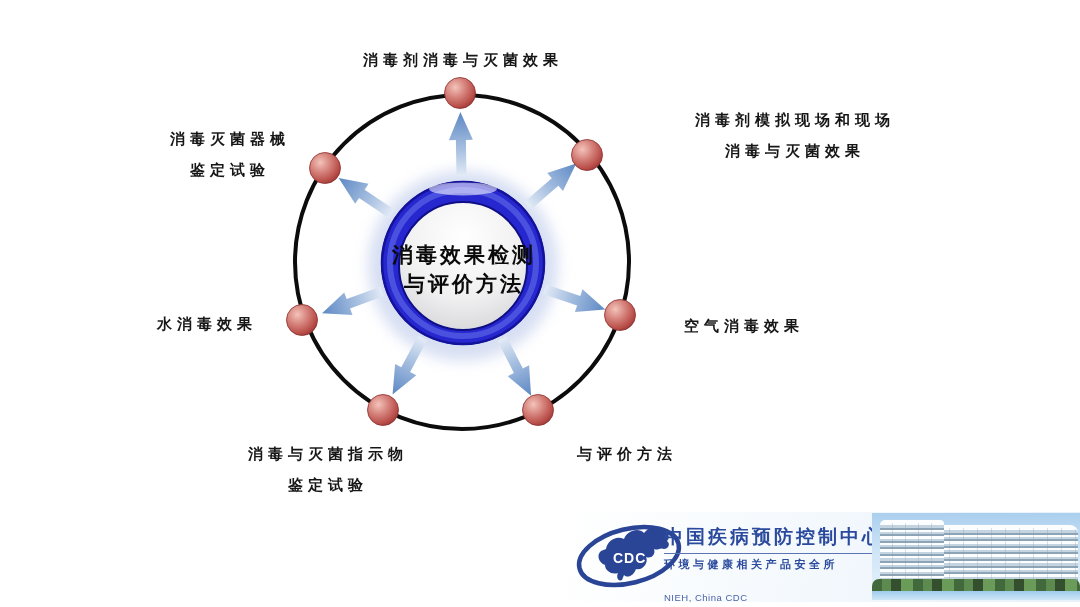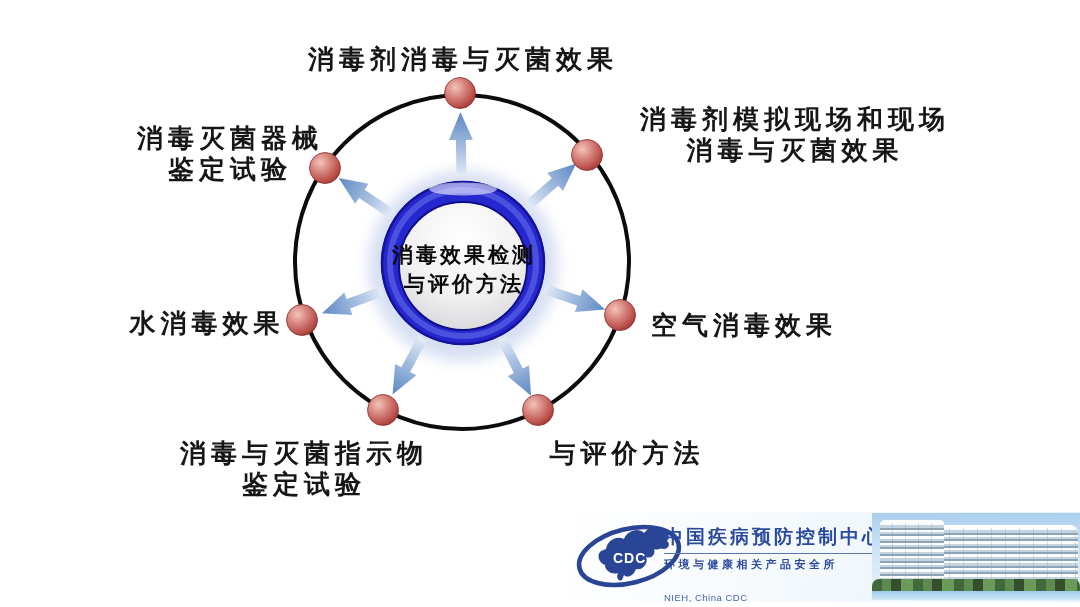--- a/index.html
+++ b/index.html
@@ -7,28 +7,28 @@
     position:relative; width:1080px; height:607px; overflow:hidden;
     background:#ffffff;
     font-family:"Liberation Sans","DejaVu Sans",sans-serif;
   }
   svg.diagram { position:absolute; left:0; top:0; }
 
   
   .lbl {
     position:absolute; transform:translateX(-50%);
     text-align:center; font-weight:700; color:#161616;
-    font-size:26px; line-height:31px; letter-spacing:5px; white-space:nowrap;
+    font-size:15px; line-height:31px; letter-spacing:5px; white-space:nowrap;
   }
   .lbl-top          { left:463px; top:44px;  }
   .lbl-top-right    { left:795px; top:104px; }
   .lbl-top-left     { left:230px; top:123px; }
   .lbl-left         { left:207px; top:308px; }
   .lbl-right        { left:744px; top:310px; }
-  .lbl-bottom-left  { left:304px; top:438px; }
+  .lbl-bottom-left  { left:328px; top:438px; }
   .lbl-bottom-right { left:627px; top:438px; }
 
   .center-label {
     position:absolute; left:464px; top:269px; transform:translate(-50%,-50%);
     text-align:center; font-weight:700; color:#0a0a0a;
     font-size:21px; line-height:29px; letter-spacing:3px; white-space:nowrap;
   }
 
   
   .footer {

